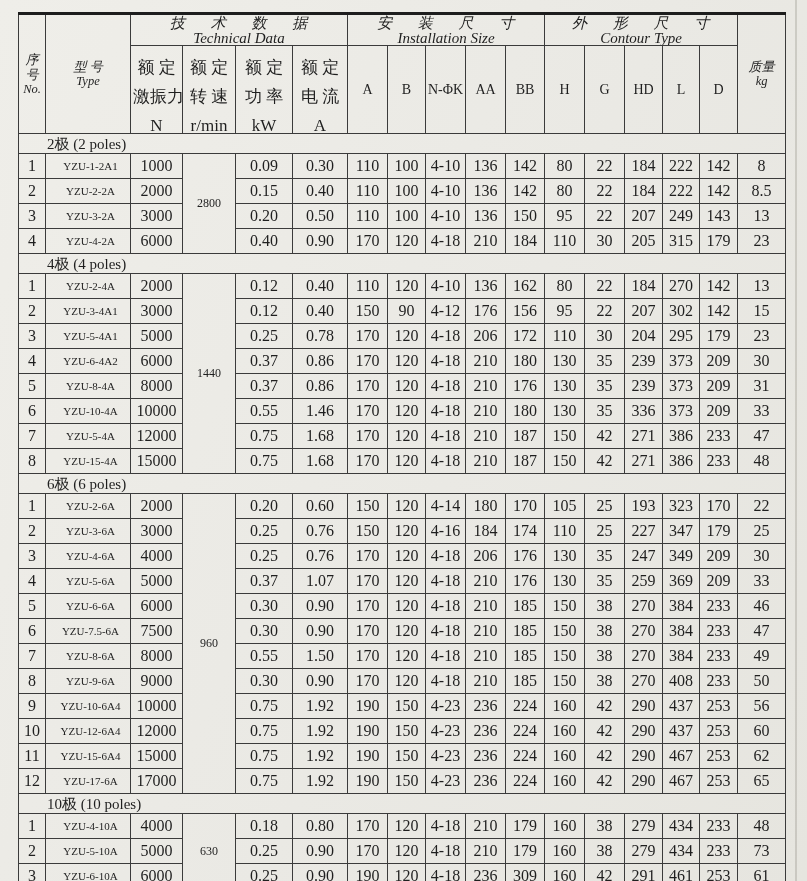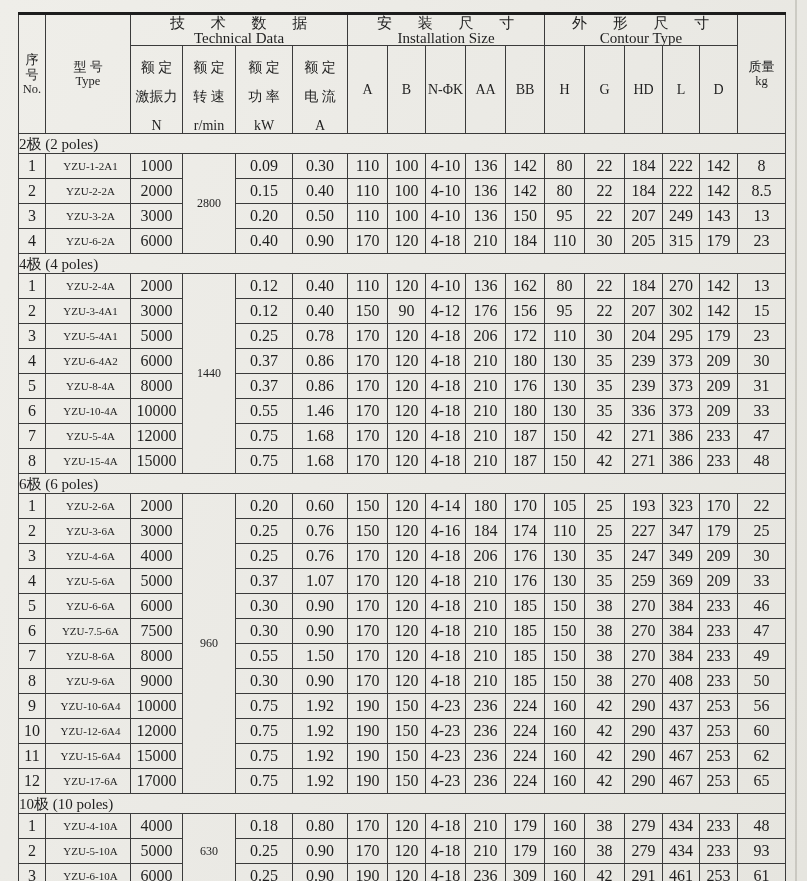--- a/index.html
+++ b/index.html
@@ -30,33 +30,33 @@
   }
   table.spec th, table.spec td {
     border: 1px solid #3b3b3b;
     padding: 0 2px;
     text-align: center;
     font-weight: normal;
     overflow: hidden;
     white-space: nowrap;
   }
   
-  thead tr.tier1 th { height: 30px; }
+  thead tr.tier1 th { height: 30px; font-style: italic; }
   thead tr.tier2 th { height: 56px; }
   .hl { font-size: 13px; line-height: 15px; }
   .hl-en { font-size: 12.5px; line-height: 15px; }
   .grp-cn { font-size: 15px; line-height: 16px; word-spacing: 20px; letter-spacing: 1px; }
   .grp-en { font-size: 15px; line-height: 14px; }
-  .sub-l { font-size: 14px; line-height: 15px; margin-top: 14px; }
+  .sub-l { font-size: 17px; line-height: 15px; margin-top: 14px; }
   .sub-letter { font-size: 14px; }
   
   tbody td { font-size: 16px; height: 24px; }
   tbody td.type { text-align: center; padding-left: 7px; font-size: 11px; }
   tbody tr.sec td {
-    height: 19px; text-align: left; padding-left: 0;
+    height: 19px; text-align: left; padding-left: 28px;
     font-size: 15px; line-height: 18px;
   }
   tbody td.speed { font-size: 12px; }
 </style>
 </head>
 <body>
 
 <div class="paper">
   <table class="spec">
     <colgroup>
@@ -193,21 +193,21 @@
           <td>150</td>
           <td>95</td>
           <td>22</td>
           <td>207</td>
           <td>249</td>
           <td>143</td>
           <td>13</td>
         </tr>
         <tr>
           <td>4</td>
-          <td class="type">YZU-6-2A</td>
+          <td class="type">YZU-4-2A</td>
           <td>6000</td>
           <td>0.40</td>
           <td>0.90</td>
           <td>170</td>
           <td>120</td>
           <td>4-18</td>
           <td>210</td>
           <td>184</td>
           <td>110</td>
           <td>30</td>
@@ -615,21 +615,21 @@
           <td>170</td>
           <td>120</td>
           <td>4-18</td>
           <td>210</td>
           <td>179</td>
           <td>160</td>
           <td>38</td>
           <td>279</td>
           <td>434</td>
           <td>233</td>
-          <td>93</td>
+          <td>73</td>
         </tr>
         <tr>
           <td>3</td>
           <td class="type">YZU-6-10A</td>
           <td>6000</td>
           <td>0.25</td>
           <td>0.90</td>
           <td>190</td>
           <td>120</td>
           <td>4-18</td>

